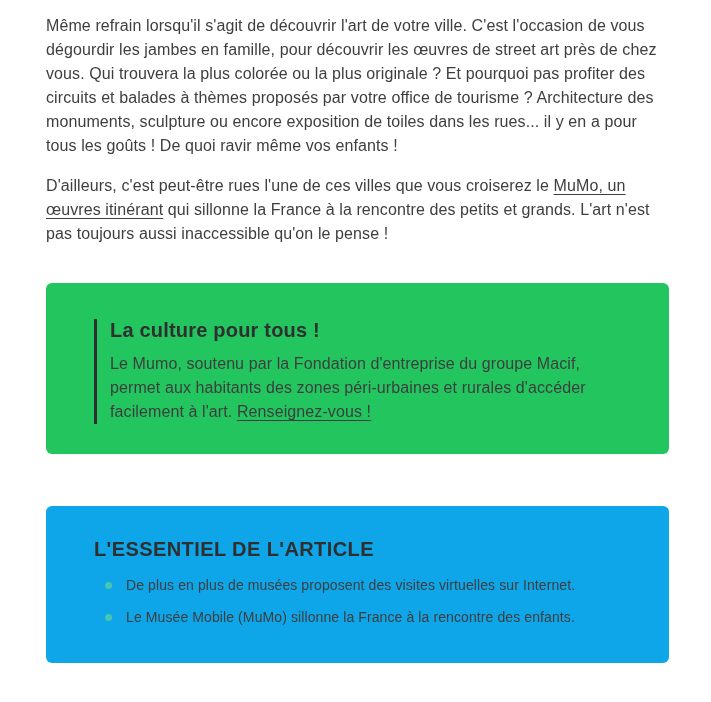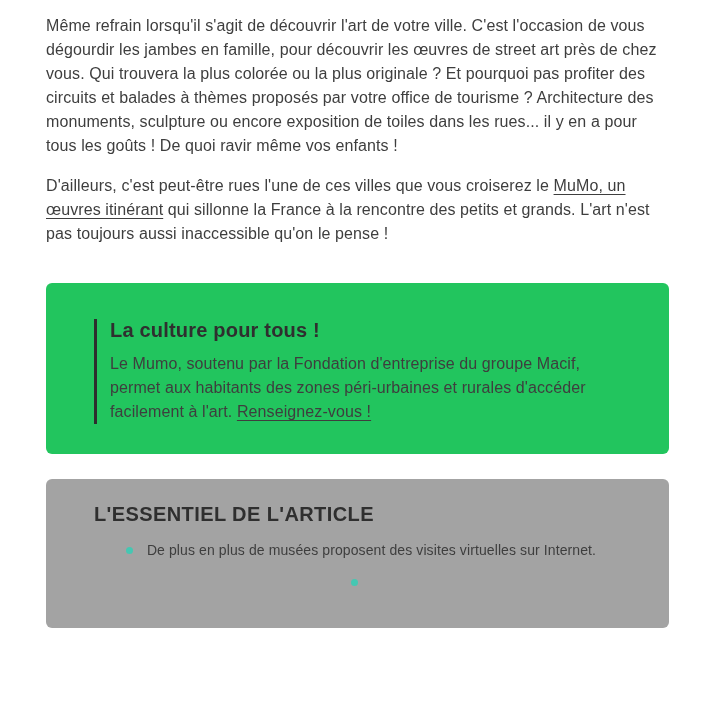--- a/index.html
+++ b/index.html
@@ -44,43 +44,42 @@
     color: #2f2f2f;
     letter-spacing: 0.2px;
   }
   .callout-body {
     margin: 0;
     font-size: 16px;
     line-height: 24px;
     letter-spacing: 0.1px;
   }
   .essentials {
-    background: #a3a3a3;
+    background: #0ea5e9;
     border-radius: 6px;
-    margin-top: 25px;
-    padding: 24px 52px 34px 48px;
+    margin-top: 52px;
+    padding: 32px 52px 34px 48px;
   }
   .essentials-title {
     margin: 0 0 13px 0;
     font-size: 20px;
     font-weight: 700;
     color: #2f2f2f;
     letter-spacing: 0.4px;
   }
   .essentials-list {
     list-style: none;
     margin: 0;
     padding: 0;
   }
   .essentials-list li {
     font-size: 14px;
     line-height: 23px;
     letter-spacing: 0.1px;
     margin: 0 0 9px 0;
-    text-align: center;
   }
   .essentials-list li:last-child { margin-bottom: 0; }
   .dot {
     display: inline-block;
     width: 7px;
     height: 7px;
     border-radius: 50%;
     background: #45c7b2;
     margin: 0 14px 2px 11px;
     vertical-align: middle;
@@ -99,17 +98,17 @@
     <div class="callout-inner">
       <h3 class="callout-title">La culture pour tous !</h3>
       <p class="callout-body"><span>Le Mumo, soutenu par la Fondation d'entreprise du groupe Macif, permet aux habitants des zones péri-urbaines et rurales d'accéder facilement à l'art. </span><a href="#" class="link">Renseignez-vous !</a></p>
     </div>
   </section>
 
   <section class="essentials">
     <h3 class="essentials-title">L'ESSENTIEL DE L'ARTICLE</h3>
     <ul class="essentials-list">
       <li><span class="dot"></span><span>De plus en plus de musées proposent des visites virtuelles sur Internet.</span></li>
-      <li><span class="dot"></span></li>
+      <li><span class="dot"></span><span>Le Musée Mobile (MuMo) sillonne la France à la rencontre des enfants.</span></li>
     </ul>
   </section>
 
 </main>
 
 </body></html>

